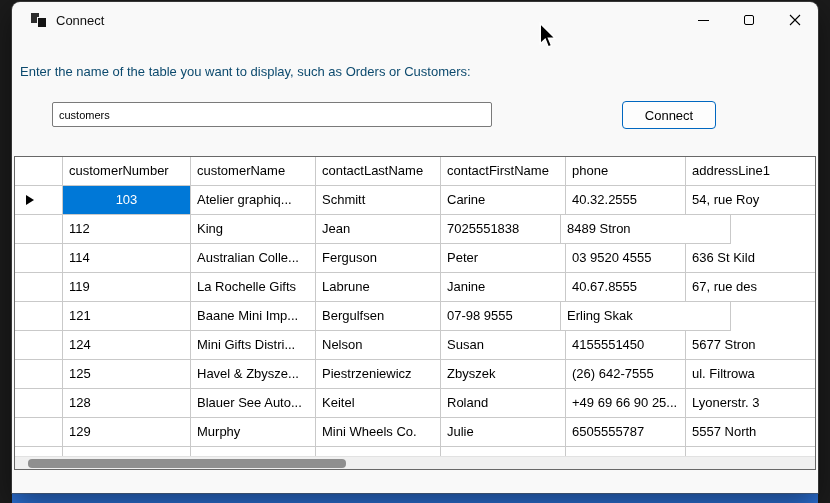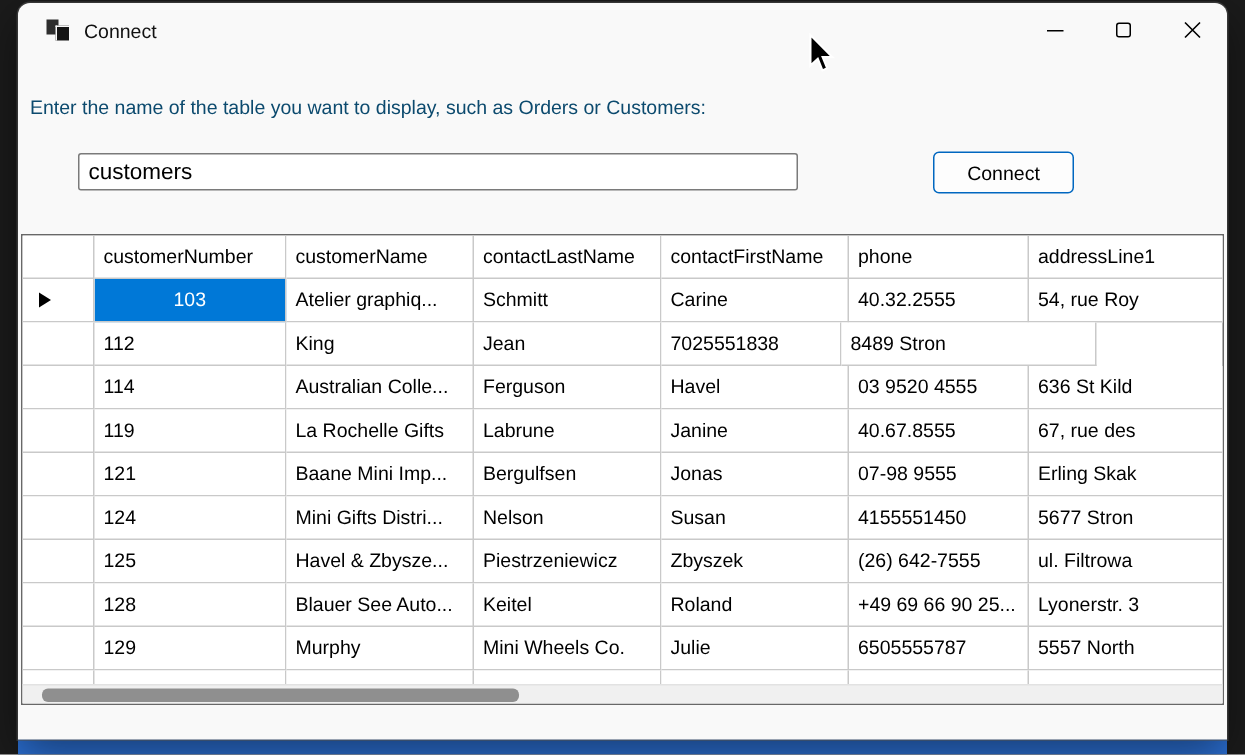--- a/index.html
+++ b/index.html
@@ -36,23 +36,23 @@
   .title-text { margin-left: 10px; font-size: 13px; color: #111; }
 
   .caption-buttons { position: absolute; right: 0; top: 0; height: 36px; display: flex; }
   .caption-btn { width: 46px; height: 36px; display: flex; align-items: center; justify-content: center; background: transparent; border: none; }
   .min-glyph { width: 11px; height: 1px; background: #000; }
   .max-glyph { width: 10px; height: 10px; border: 1px solid #000; border-radius: 2px; }
 
   .instruction { position: absolute; left: 8px; top: 62px; font-size: 13px; color: #0c4a6e; }
 
   .table-input {
-    position: absolute; left: 40px; top: 100px; width: 480px; height: 25px;
+    position: absolute; left: 40px; top: 100px; width: 440px; height: 25px;
     border: 1px solid #7a7a7a; border-radius: 2px; background: #fff;
-    font-family: inherit; font-size: 15px; color: #000; padding: 0 6px;
+    font-family: inherit; font-size: 11px; color: #000; padding: 0 6px;
   }
 
   .connect-btn {
     position: absolute; left: 610px; top: 99px; width: 94px; height: 28px;
     background: #fdfdfd; border: 1px solid #0067c0; border-radius: 4px;
     font-family: inherit; font-size: 13px; color: #000;
   }
 
   
   .grid {
@@ -156,39 +156,38 @@
           <div class="cell col-2">King</div>
           <div class="cell col-3">Jean</div>
           <div class="cell col-4">7025551838</div>
           <div class="cell col-5">8489 Stron</div>
         </div>
         <div class="grid-row">
           <div class="cell row-head"></div>
           <div class="cell col-0">114</div>
           <div class="cell col-1">Australian Colle...</div>
           <div class="cell col-2">Ferguson</div>
-          <div class="cell col-3">Havel</div>
+          <div class="cell col-3">Peter</div>
           <div class="cell col-4">03 9520 4555</div>
           <div class="cell col-5">636 St Kild</div>
         </div>
         <div class="grid-row">
           <div class="cell row-head"></div>
           <div class="cell col-0">119</div>
           <div class="cell col-1">La Rochelle Gifts</div>
           <div class="cell col-2">Labrune</div>
           <div class="cell col-3">Janine</div>
           <div class="cell col-4">40.67.8555</div>
           <div class="cell col-5">67, rue des</div>
         </div>
         <div class="grid-row">
           <div class="cell row-head"></div>
           <div class="cell col-0">121</div>
           <div class="cell col-1">Baane Mini Imp...</div>
           <div class="cell col-2">Bergulfsen</div>
-          <div class="cell col-3">Jonas</div>
           <div class="cell col-4">07-98 9555</div>
           <div class="cell col-5">Erling Skak</div>
         </div>
         <div class="grid-row">
           <div class="cell row-head"></div>
           <div class="cell col-0">124</div>
           <div class="cell col-1">Mini Gifts Distri...</div>
           <div class="cell col-2">Nelson</div>
           <div class="cell col-3">Susan</div>
           <div class="cell col-4">4155551450</div>

